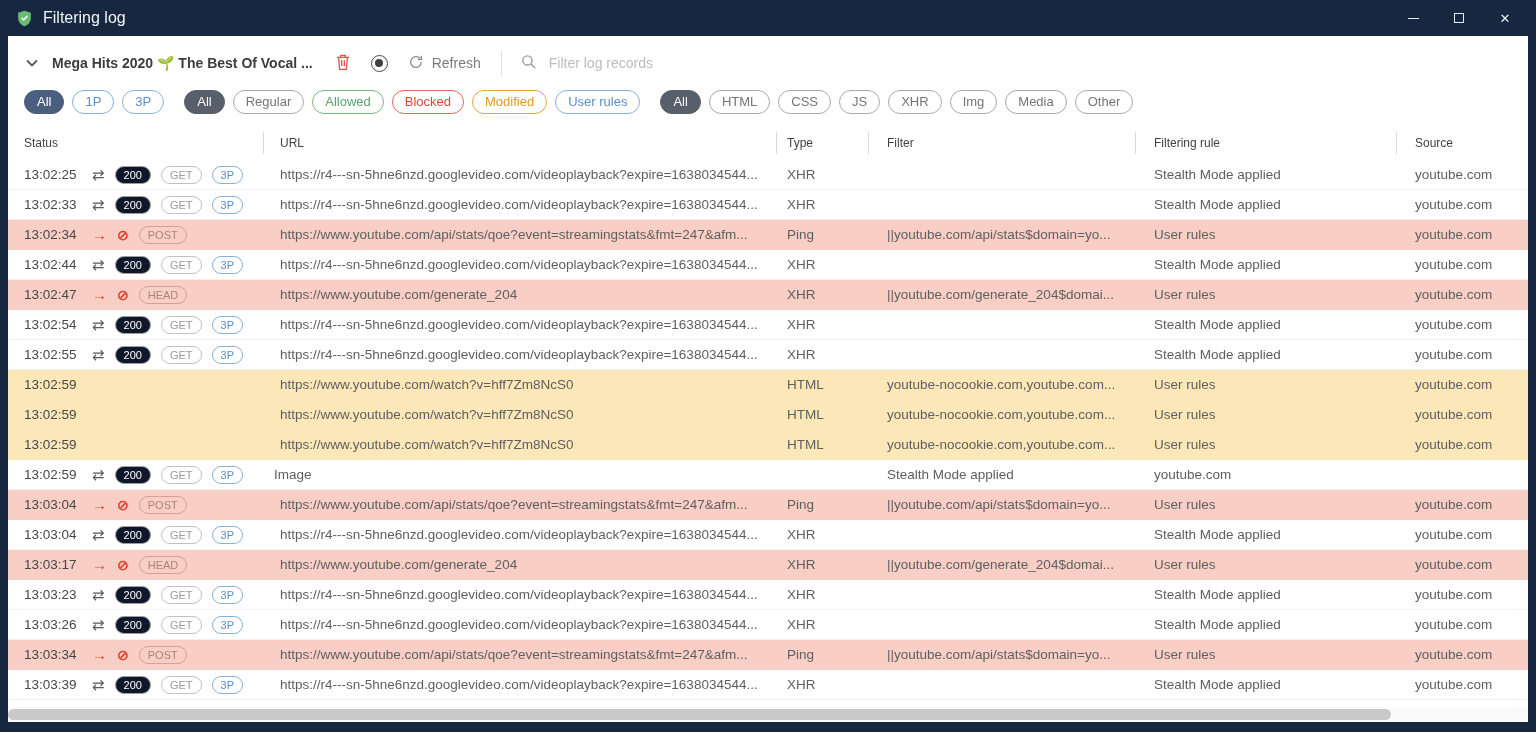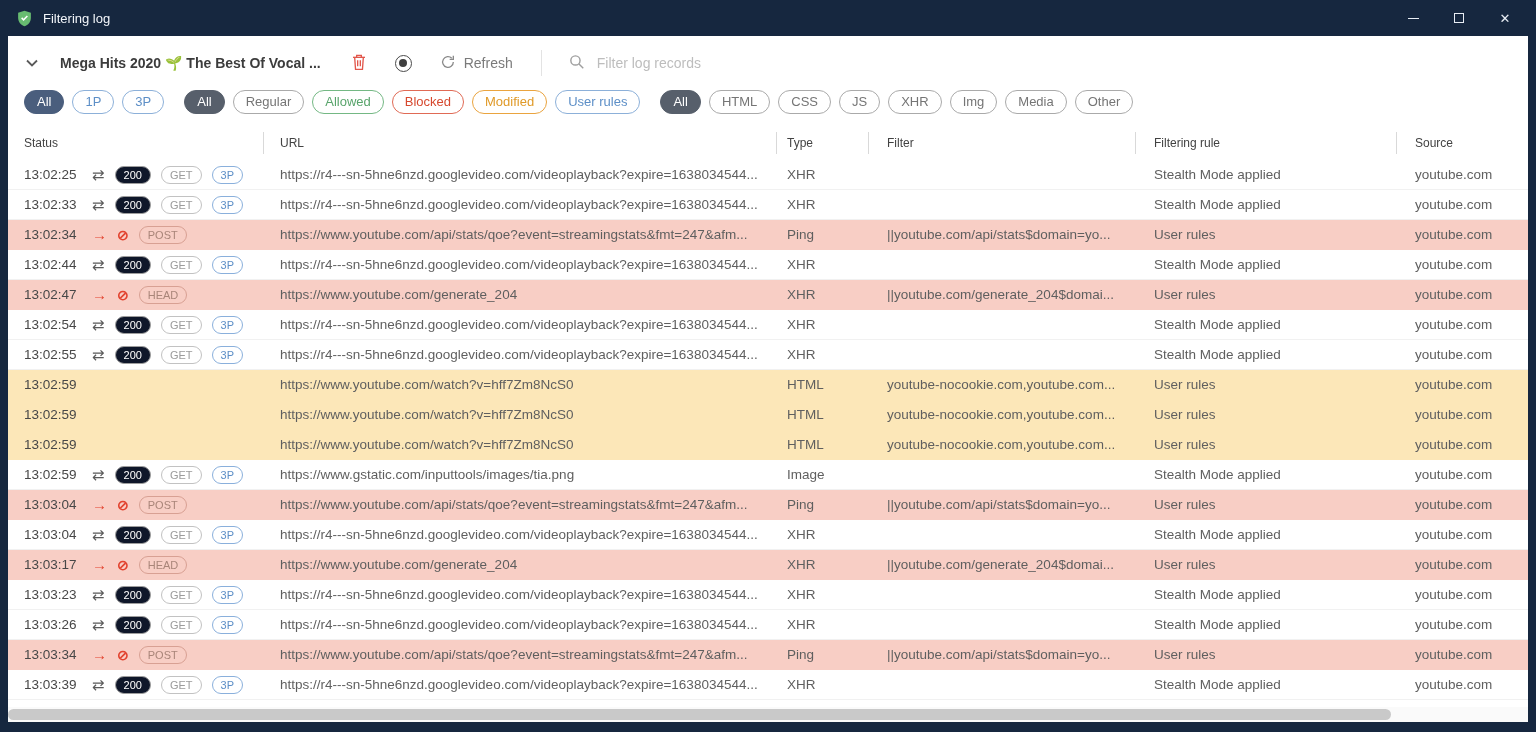--- a/index.html
+++ b/index.html
@@ -4,30 +4,30 @@
 <style>
   * { margin:0; padding:0; box-sizing:border-box; }
   html,body { width:1536px; height:732px; }
   body { font-family:"Liberation Sans",sans-serif; background:#16273f; overflow:hidden; }
 
   .window { width:1536px; height:732px; display:flex; flex-direction:column; padding:0 8px 10px 8px; background:#16273f; }
 
   
   .titlebar { height:36px; display:flex; align-items:center; color:#fff; }
   .titlebar .logo { margin:0 10px 0 8px; display:flex; align-items:center; }
-  .titlebar .wtitle { font-size:13px; color:#f2f5f9; }
+  .titlebar .wtitle { font-size:16px; color:#f2f5f9; }
   .win-controls { margin-left:auto; display:flex; height:36px; }
   .win-btn { width:46px; height:36px; display:flex; align-items:center; justify-content:center; color:#e8edf4; font-size:13px; cursor:pointer; background:transparent; border:none; }
   .min-glyph { display:block; width:11px; height:1px; background:#e8edf4; }
   .max-glyph { display:block; width:10px; height:10px; border:1px solid #e8edf4; }
 
   .content { flex:1; background:#fff; display:flex; flex-direction:column; overflow:hidden; }
 
   
-  .toolbar { height:54px; display:flex; align-items:center; padding:0 18px; background:#fff;gap:8px; }
+  .toolbar { height:54px; display:flex; align-items:center; padding:0 18px; background:#fff; }
   .chev { margin-right:14px; display:flex; align-items:center; cursor:pointer; }
   .tab-name { font-size:14px; font-weight:700; color:#3c3c3c; margin-right:22px; white-space:nowrap; cursor:pointer; }
   .tool-btn { background:none; border:none; display:flex; align-items:center; cursor:pointer; margin-right:20px; }
   .record-outer { width:17px; height:17px; border:1.5px solid #4a4a4a; border-radius:50%; display:flex; align-items:center; justify-content:center; }
   .record-inner { width:8px; height:8px; background:#3f3f3f; border-radius:50%; }
   .refresh-btn { color:#7a7a7a; font-size:14px; gap:8px; }
   .vsep { width:1px; height:26px; background:#e3e3e3; margin:0 18px 0 0; }
   .search-wrap { display:flex; align-items:center; gap:12px; flex:1; }
   .search-input { border:none; outline:none; font-size:14px; color:#424242; width:320px; font-family:"Liberation Sans",sans-serif; }
   .search-input::placeholder { color:#bdbdbd; }
@@ -310,21 +310,20 @@
           <div class="cell c-source">youtube.com</div>
         </div>
         <div class="trow grid-cols normal">
           <div class="cell c-status">
             <span class="time">13:02:59</span>
             <span class="ic ic-exchange">⇄</span>
             <span class="badge b-code">200</span>
             <span class="badge b-method">GET</span>
             <span class="badge b-party">3P</span>
           </div>
-          <div class="cell c-url">https://www.gstatic.com/inputtools/images/tia.png</div>
           <div class="cell c-type">Image</div>
           <div class="cell c-rule"></div>
           <div class="cell c-filter">Stealth Mode applied</div>
           <div class="cell c-source">youtube.com</div>
         </div>
         <div class="trow grid-cols blocked">
           <div class="cell c-status">
             <span class="time">13:03:04</span>
             <span class="ic ic-arrow">→</span>
             <span class="ic ic-block">⊘</span>

